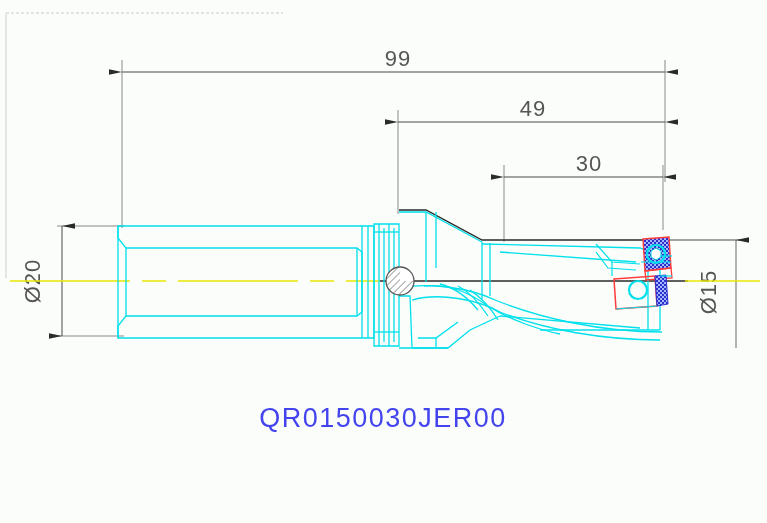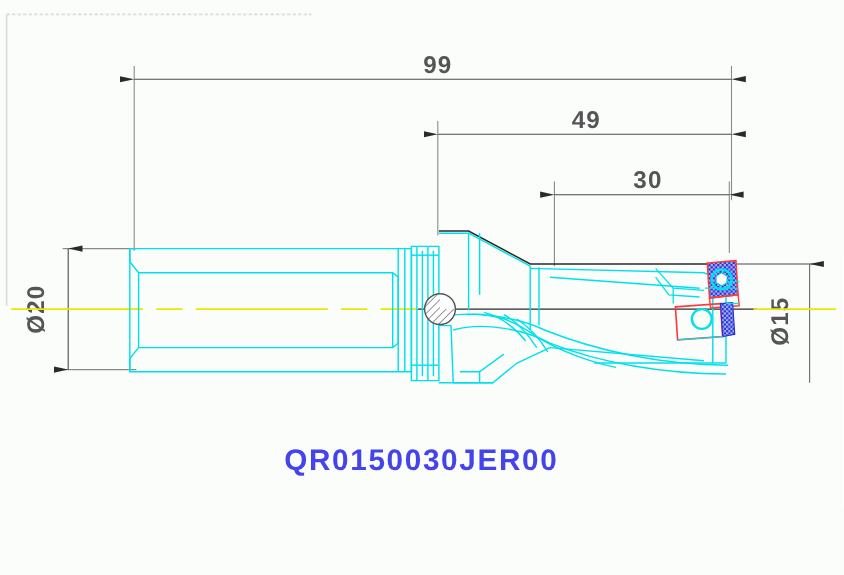--- a/index.html
+++ b/index.html
@@ -10,21 +10,20 @@
   }
   body {
     font-family: "Liberation Sans", sans-serif;
   }
   #canvas-root {
     position: relative;
     width: 767px;
     height: 523px;
     background: #fbfdfa;
     overflow: hidden;
-    font-weight: bold;
   }
   #drawing-svg {
     position: absolute;
     left: 0;
     top: 0;
     width: 767px;
     height: 523px;
   }
   .dim-text {
     font-family: "Liberation Sans", sans-serif;

